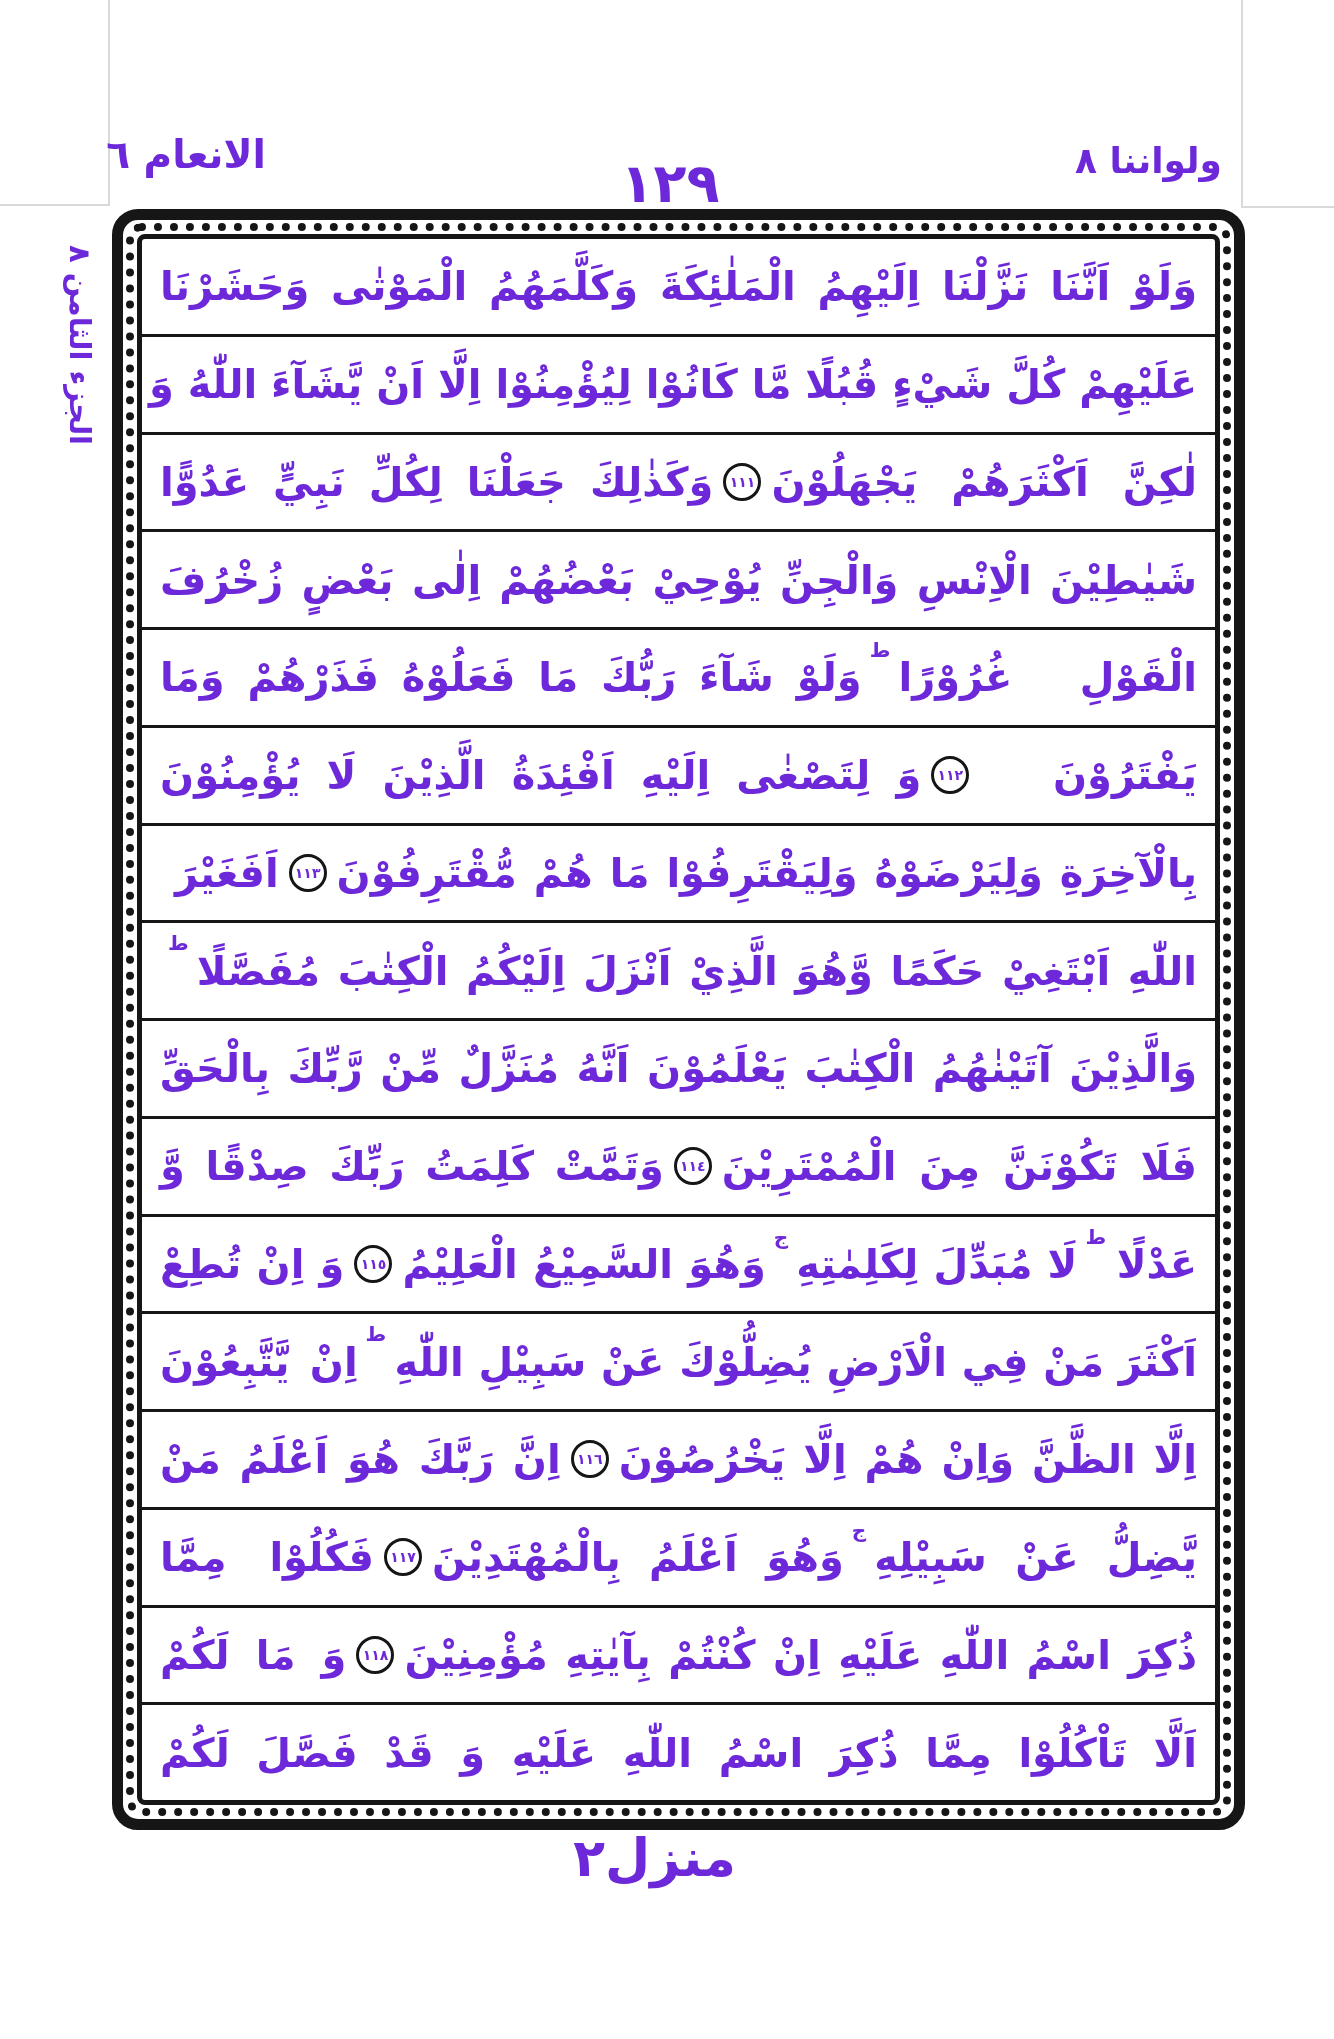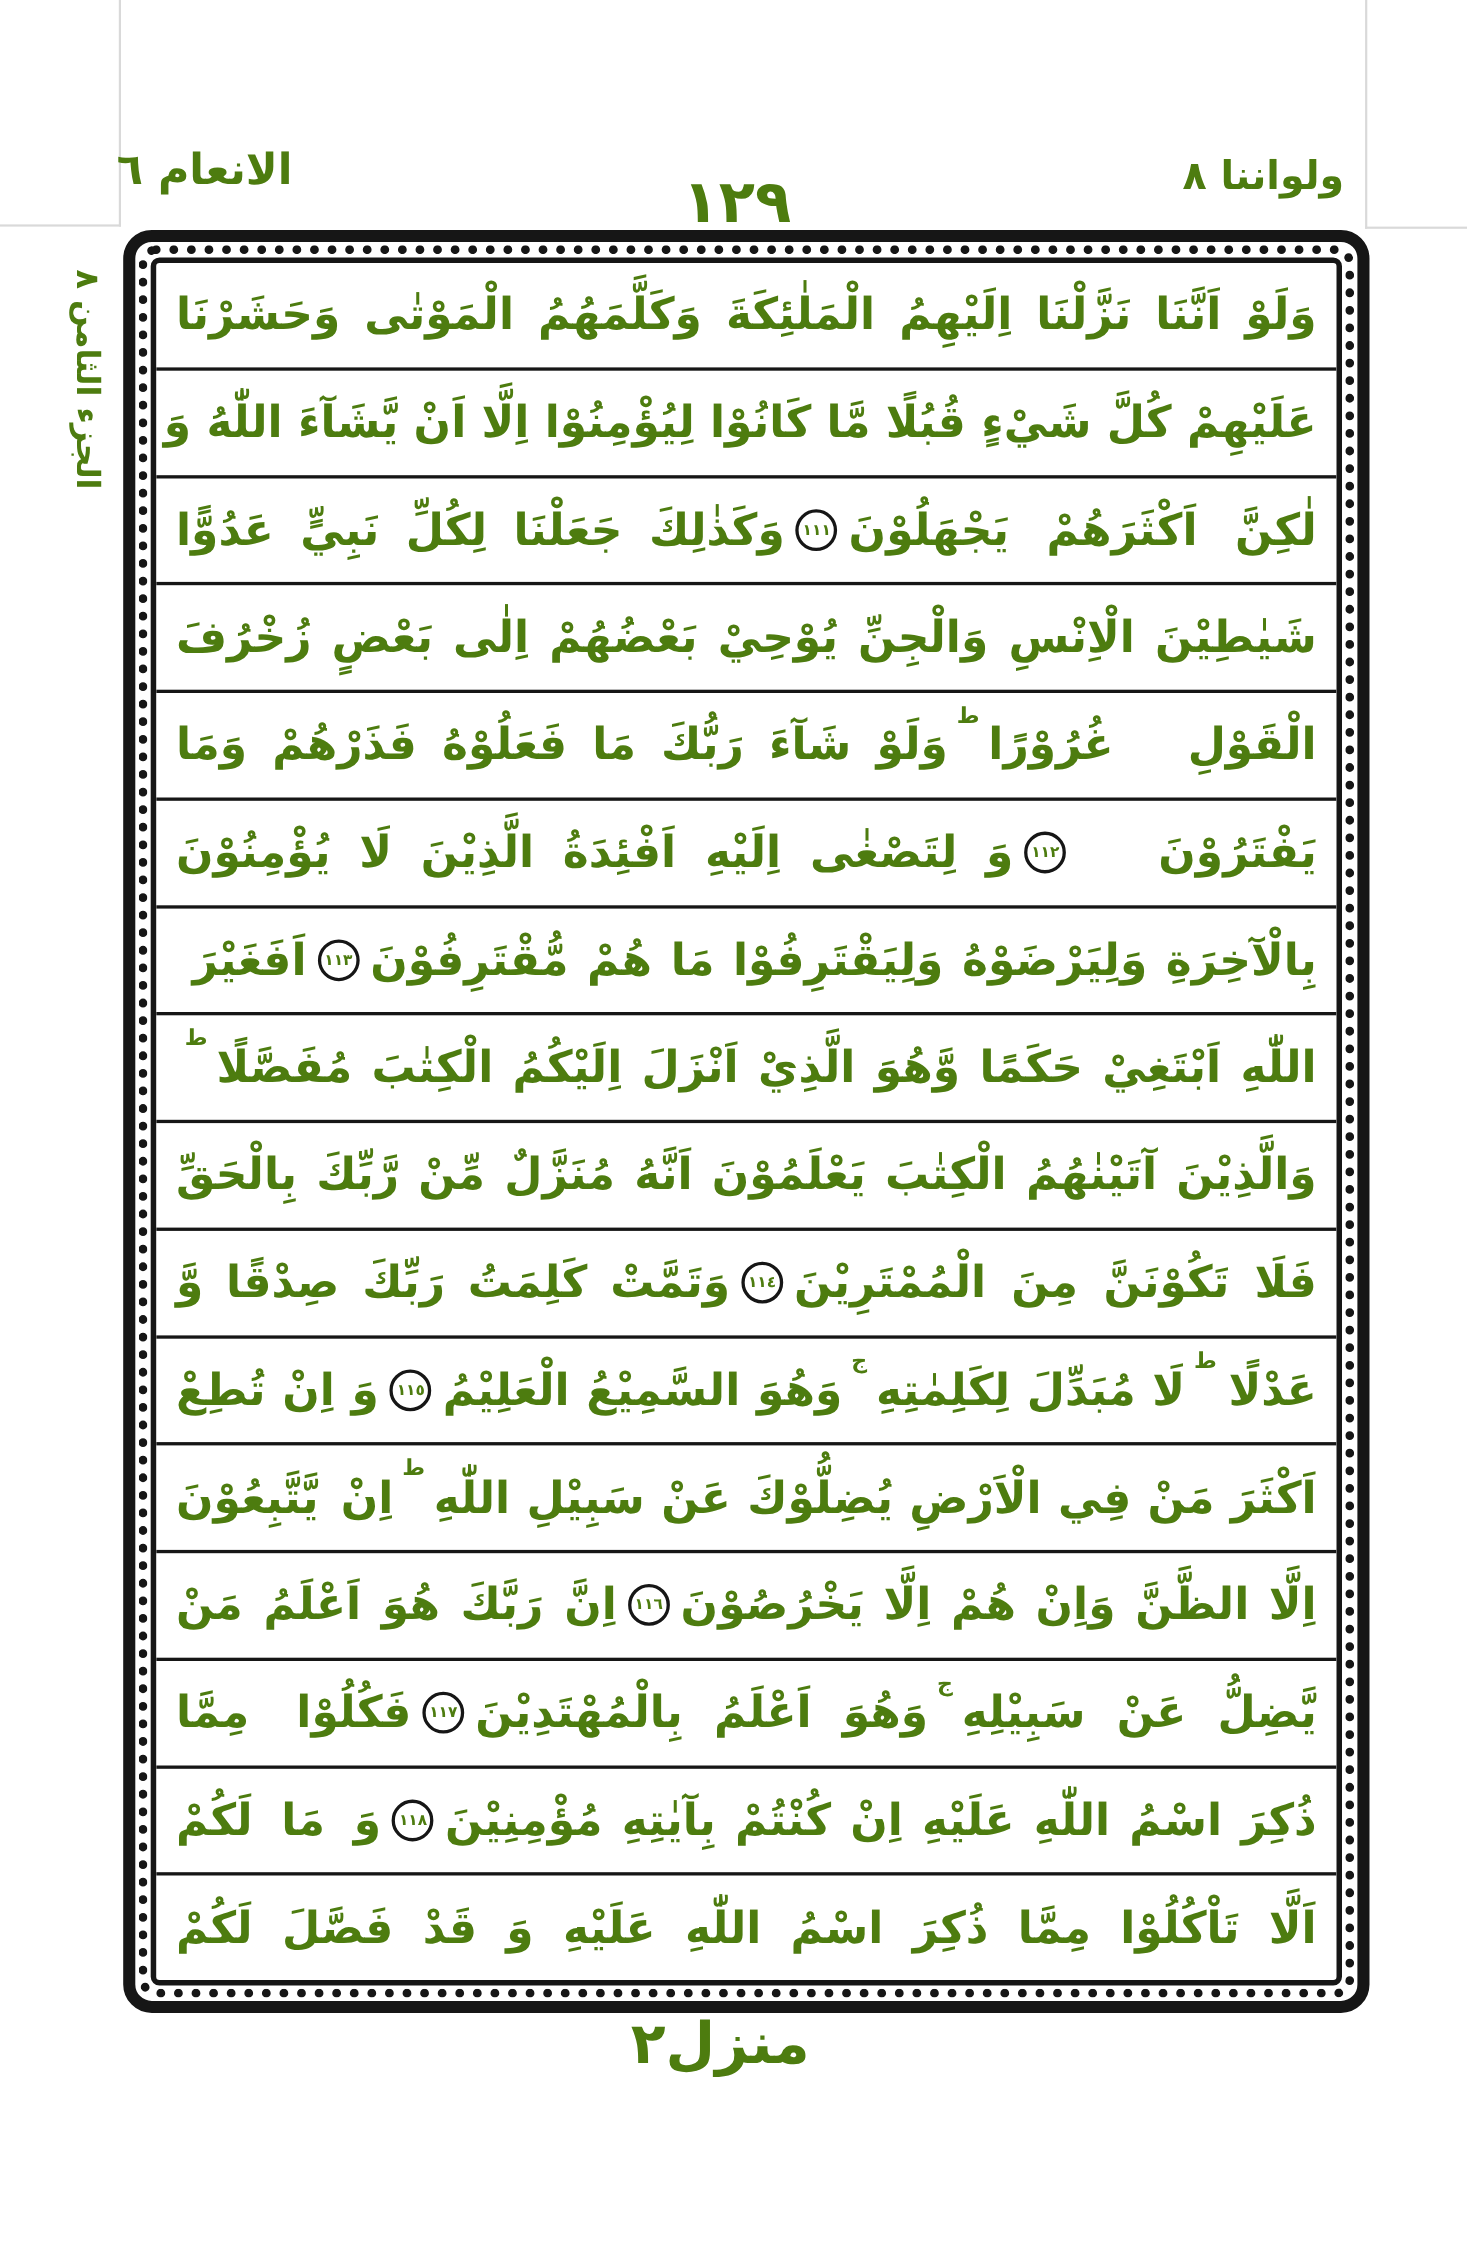--- a/index.html
+++ b/index.html
@@ -1,18 +1,18 @@
 <!DOCTYPE html>
 <html lang="ar" dir="rtl"><head>
 <meta charset="utf-8">
 <style>
   html,body{margin:0;padding:0;background:#ffffff;}
   .page{
     position:relative;width:1334px;height:2039px;background:#ffffff;
-    font-family:"DejaVu Sans",sans-serif;color:#4d7c0f;direction:rtl;overflow:hidden;
+    font-family:"DejaVu Sans",sans-serif;color:#6d28d9;direction:rtl;overflow:hidden;
   }
   
   .scan-line{position:absolute;background:#d9d9d9;}
   .scan-v-left{left:108px;top:0;width:2px;height:206px;}
   .scan-h-left{left:0;top:204px;width:110px;height:2px;}
   .scan-v-right{left:1241px;top:0;width:2px;height:208px;}
   .scan-h-right{left:1241px;top:206px;width:93px;height:2px;}
   
   .hdr{position:absolute;font-weight:700;white-space:nowrap;}
   .hdr-surah{left:104px;top:132px;width:164px;text-align:center;font-size:39px;}

